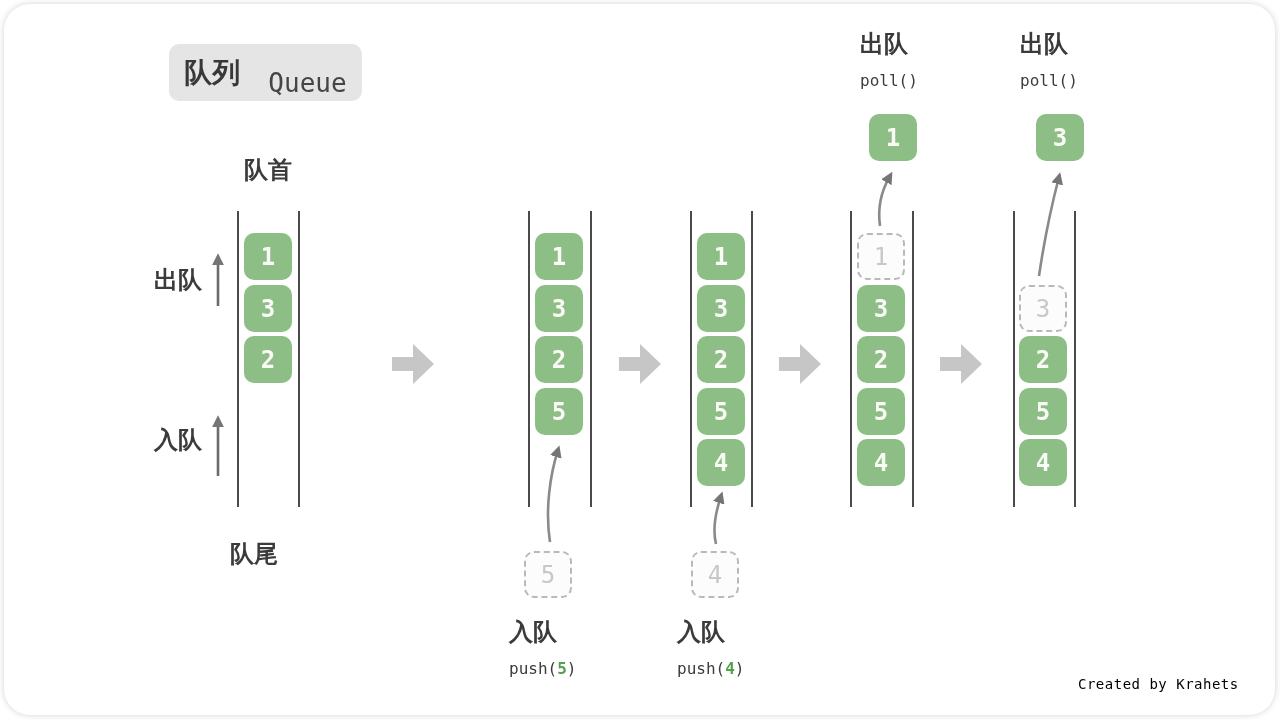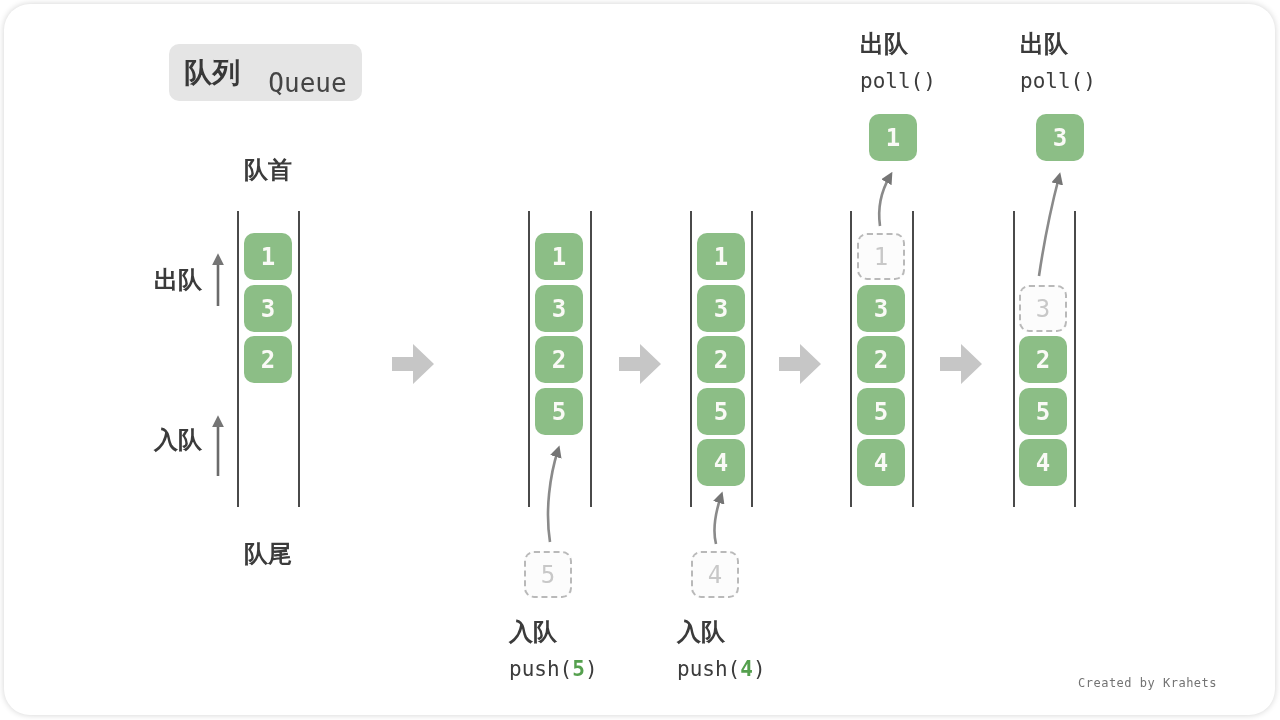--- a/index.html
+++ b/index.html
@@ -31,27 +31,27 @@
   }
   .cell.dashed{
     width:44px;height:43px;background:#FCFCFC;border:2px dashed #B9B9B9;
     color:#C8C8C8;font-weight:400;
   }
   .op{
     position:absolute;display:flex;flex-direction:column;gap:9px;
   }
   .op .zh{font-weight:700;font-size:24px;color:#3B3B3B;line-height:28px;}
   .code{
-    font-family:"DejaVu Sans Mono",monospace;font-size:21px;color:#3C3C3C;line-height:28px;
+    font-family:"DejaVu Sans Mono",monospace;font-size:16px;color:#3C3C3C;line-height:28px;
   }
   .code .arg{color:#55A04E;font-weight:700;}
   .watermark{
     position:absolute;left:1078px;top:676px;
-    font-family:"DejaVu Sans Mono",monospace;font-size:12px;letter-spacing:0.5px;
-    color:#737373;
+    font-family:"DejaVu Sans Mono",monospace;font-size:14px;letter-spacing:0.5px;
+    color:#000000;
   }
 </style>
 </head>
 <body>
 
 <div class="stage">
   <div class="card"></div>
 
   <svg class="overlay" viewBox="0 0 1280 720">
     <defs>
@@ -73,21 +73,21 @@
     <polygon transform="translate(779,344)" points="0,13 21,13 21,0 42,20 21,40 21,27 0,27" fill="#C6C6C6"></polygon>
     <polygon transform="translate(940,344)" points="0,13 21,13 21,0 42,20 21,40 21,27 0,27" fill="#C6C6C6"></polygon>
   </svg>
 
   <div class="badge">
     <span class="badge-zh">队列</span>
     <span class="badge-en">Queue</span>
   </div>
 
   <div class="zh-label" style="left:218px;top:156px;width:100px;text-align:center;">队首</div>
-  <div class="zh-label" style="left:218px;top:540px;width:100px;text-align:center;">队尾</div>
+  <div class="zh-label" style="left:204px;top:540px;width:100px;text-align:center;">队尾</div>
   <div class="zh-label" style="left:130px;top:266px;width:72px;text-align:right;">出队</div>
   <div class="zh-label" style="left:130px;top:426px;width:72px;text-align:right;">入队</div>
 
   <div>
     <div class="wall" style="left:237px;"></div>
     <div class="wall" style="left:298px;"></div>
     <div class="cell" style="left:244px;top:233px;">1</div>
     <div class="cell" style="left:244px;top:285px;">3</div>
     <div class="cell" style="left:244px;top:336px;">2</div>
   </div>

